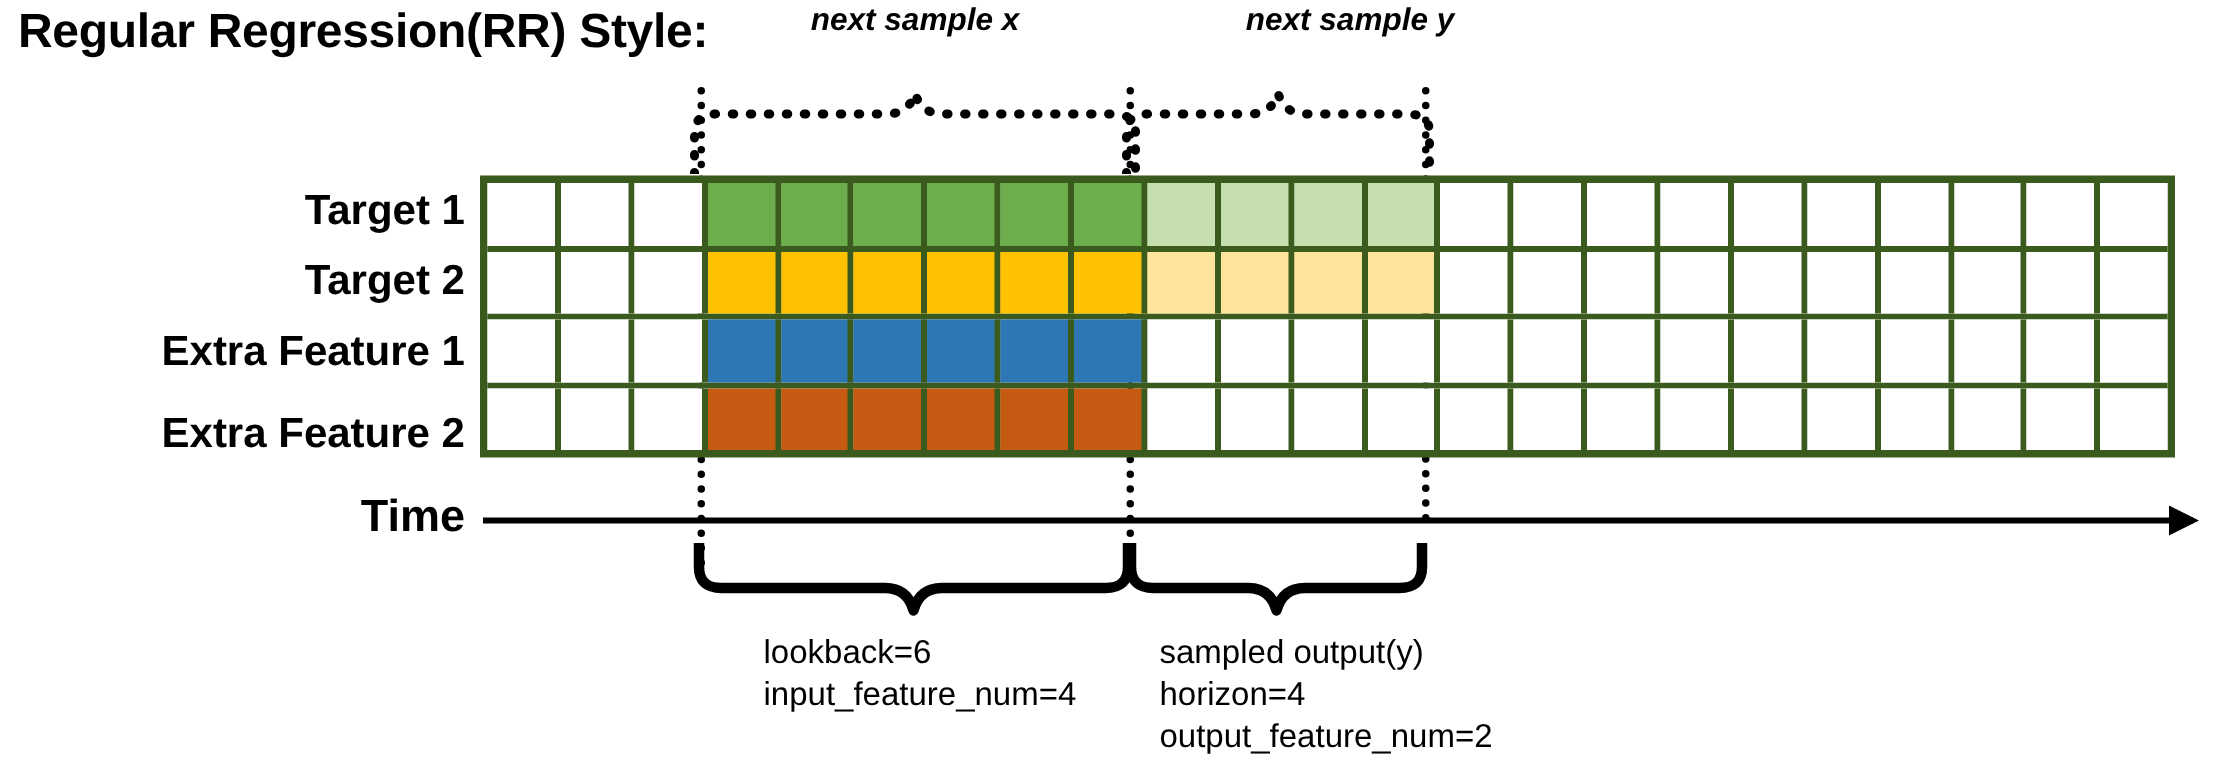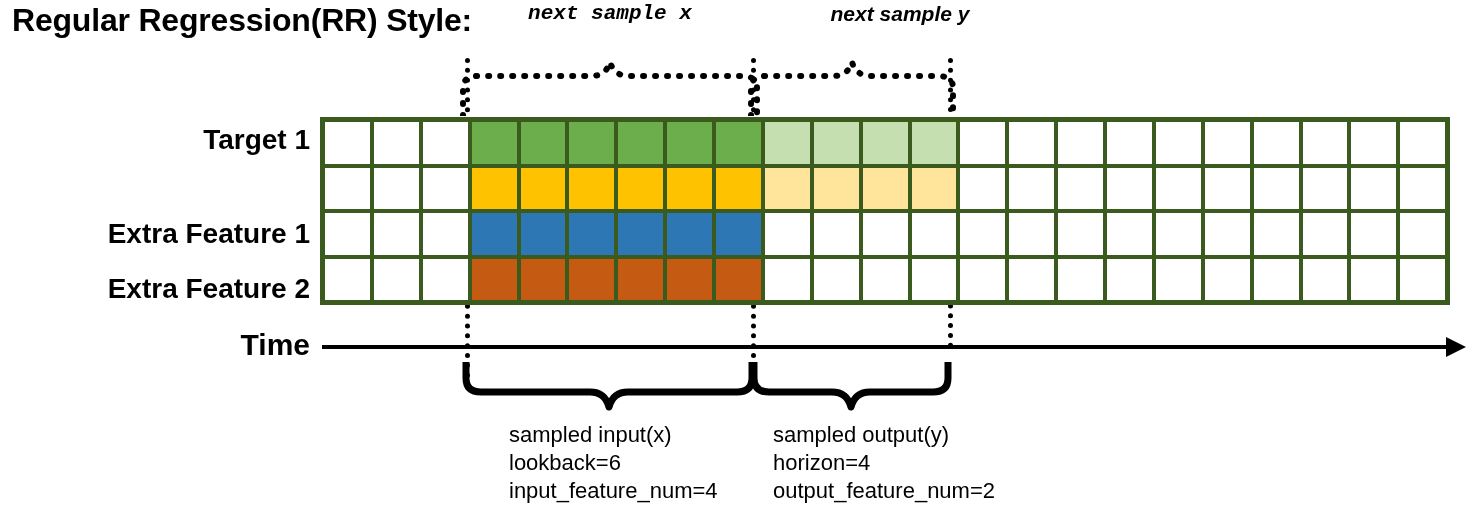--- a/index.html
+++ b/index.html
@@ -127,21 +127,21 @@
 
   .top-brace-label {
     position: absolute;
     top: 2px;
     font-size: 21px;
     font-style: italic;
     font-weight: bold;
     white-space: nowrap;
     text-align: center;
   }
-  #label-next-x { left: 500px; width: 220px; font-family: Liberation Mono, monospace; }
+  #label-next-x { left: 500px; width: 220px; }
   #label-next-y { left: 805px; width: 190px; }
 
   
   .bot-brace {
     position: absolute;
     top: 362px;
     height: 58px;
   }
   .bot-brace svg { display: block; }
   #bbrace-x { left: 462px; width: 294px; }
@@ -176,20 +176,21 @@
 </div>
 <div class="top-brace-label" id="label-next-x">next sample x</div>
 <div class="top-brace-label" id="label-next-y">next sample y</div>
 
 <div class="guide" id="guide-a"></div>
 <div class="guide" id="guide-b"></div>
 <div class="guide" id="guide-c"></div>
 
 <div id="row-labels">
   <div class="row-label" style="top:9px">Target 1</div>
+  <div class="row-label" style="top:56px">Target 2</div>
   <div class="row-label" style="top:103px">Extra Feature 1</div>
   <div class="row-label" style="top:158px">Extra Feature 2</div>
 </div>
 
 <div id="grid">
     <div class="grid-row">
       <div class="cell" style="background: rgb(255, 255, 255);"></div>
       <div class="cell" style="background: rgb(255, 255, 255);"></div>
       <div class="cell" style="background: rgb(255, 255, 255);"></div>
       <div class="cell" style="background: rgb(108, 173, 76);"></div>
@@ -299,21 +300,20 @@
     <path d="M4 0 L4 16 Q4 30 19 30 L128 30 Q143 30 147 45 Q151 30 166 30 L275 30 Q290 30 290 16 L290 0" stroke="#000000" stroke-width="7" stroke-linecap="round" stroke-linejoin="round"></path>
   </svg>
 </div>
 <div class="bot-brace" id="bbrace-y">
   <svg width="202" height="58" viewBox="0 0 202 58" fill="none">
     <path d="M4 0 L4 16 Q4 30 19 30 L82 30 Q97 30 101 45 Q105 30 120 30 L183 30 Q198 30 198 16 L198 0" stroke="#000000" stroke-width="7" stroke-linecap="round" stroke-linejoin="round"></path>
   </svg>
 </div>
 
 <div class="caption" id="caption-x">
-  <div>sampled input(x)</div>
   <div>lookback=6</div>
   <div>input_feature_num=4</div>
 </div>
 <div class="caption" id="caption-y">
   <div>sampled output(y)</div>
   <div>horizon=4</div>
   <div>output_feature_num=2</div>
 </div>
 
 </body></html>

